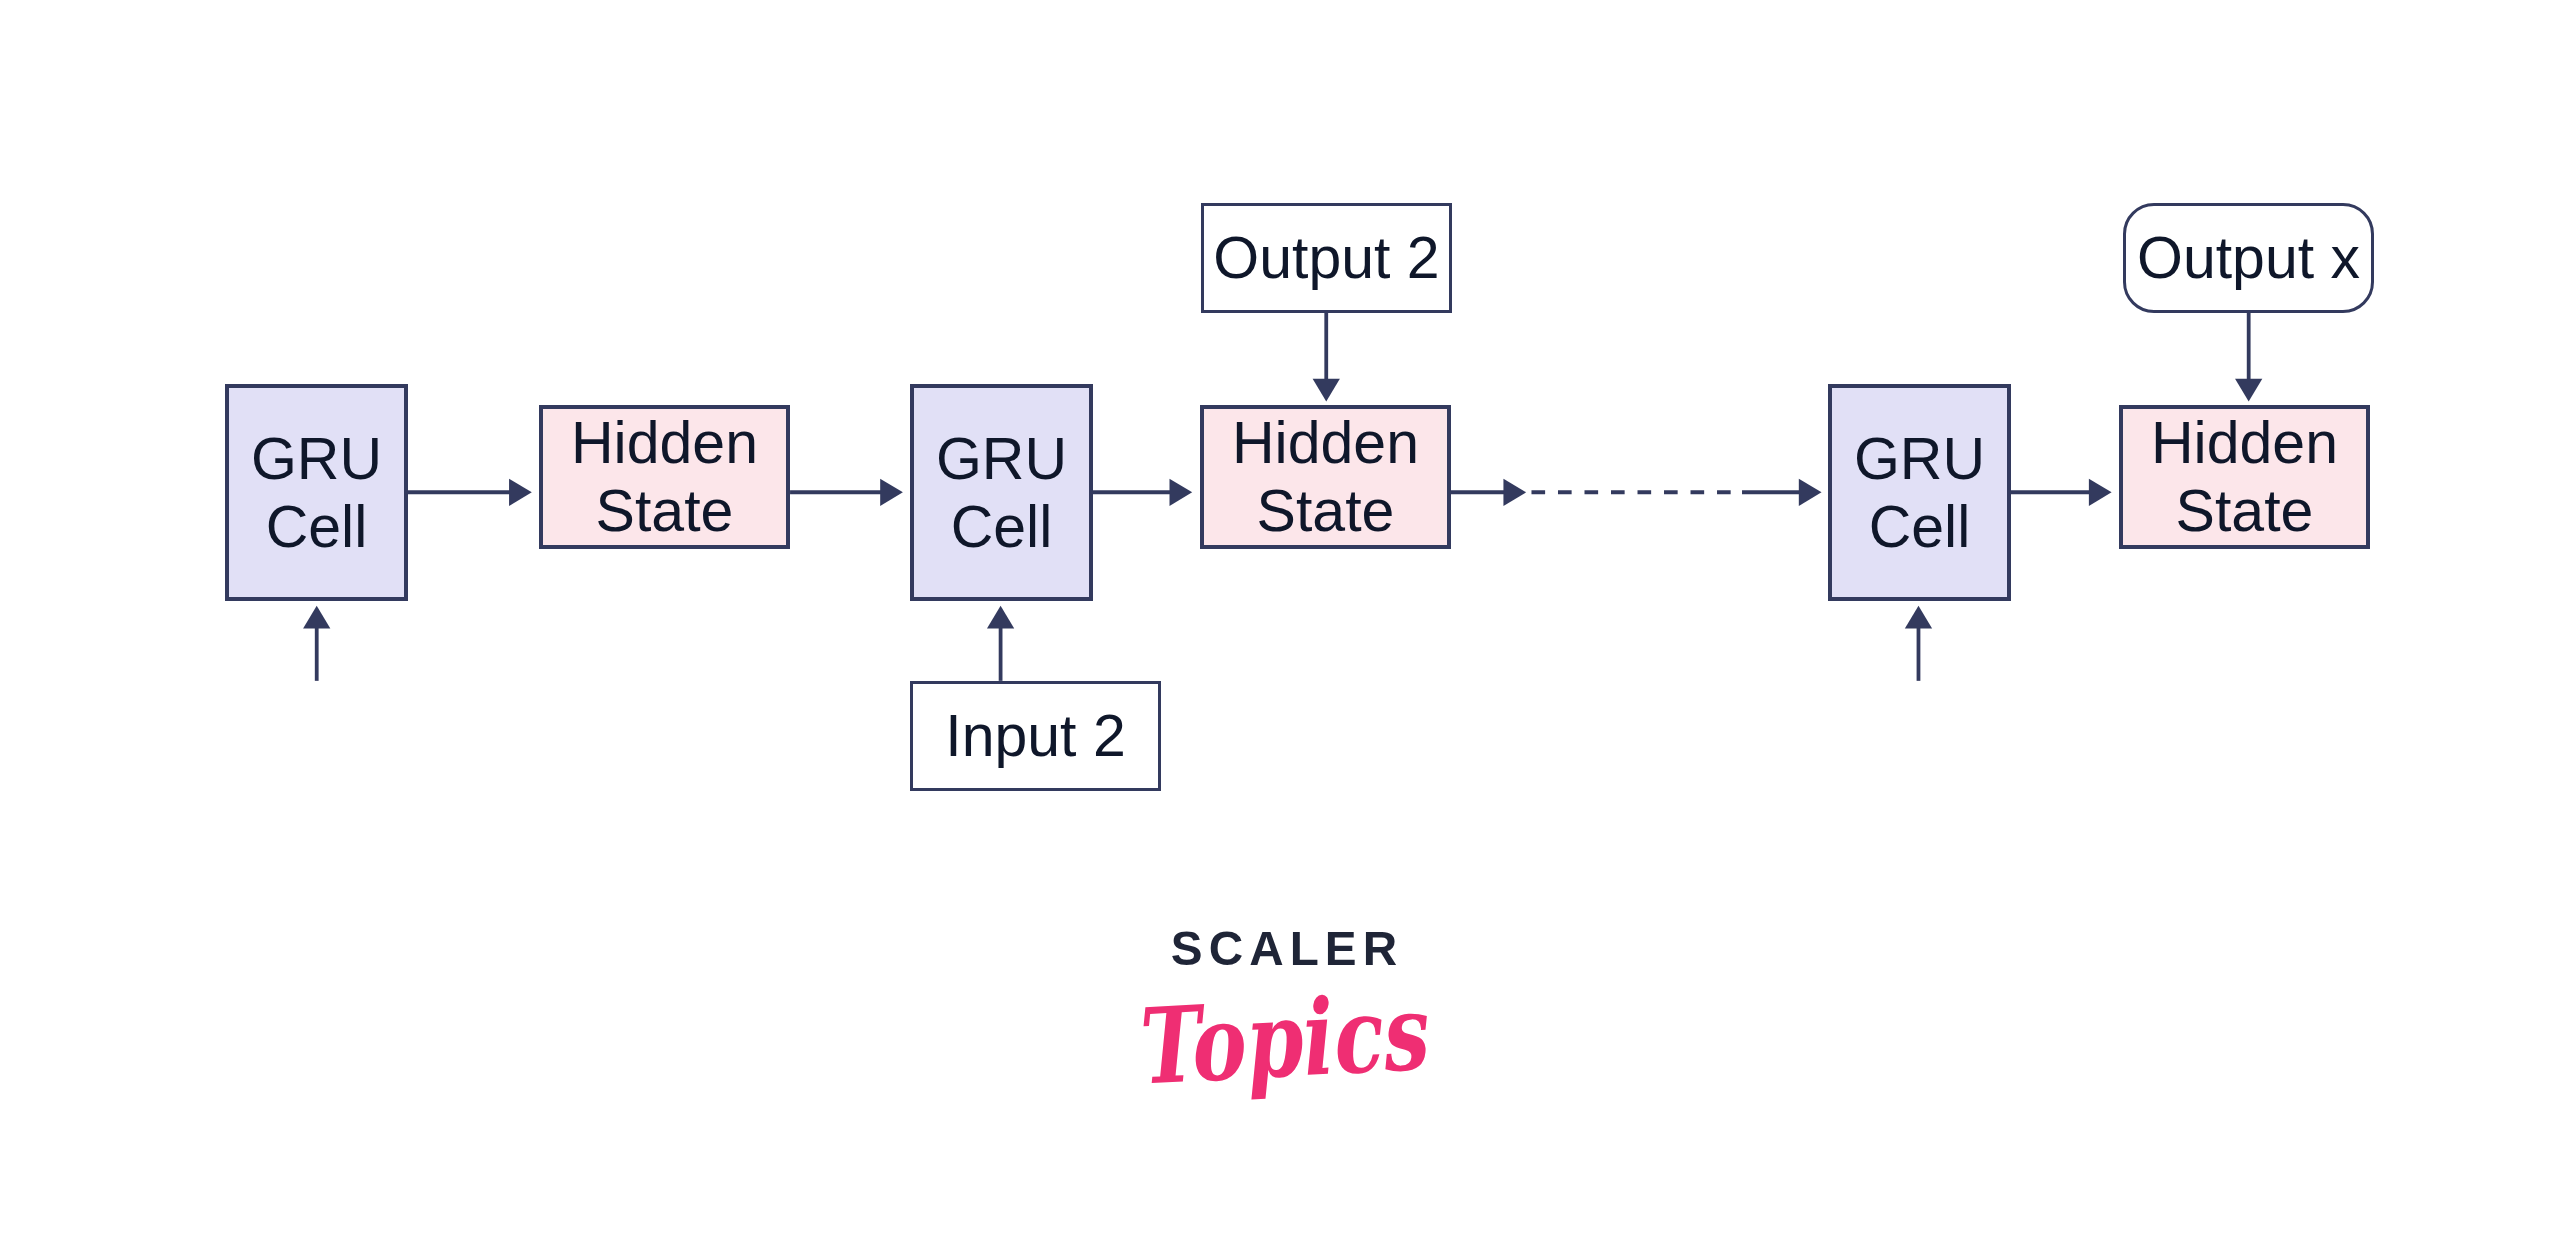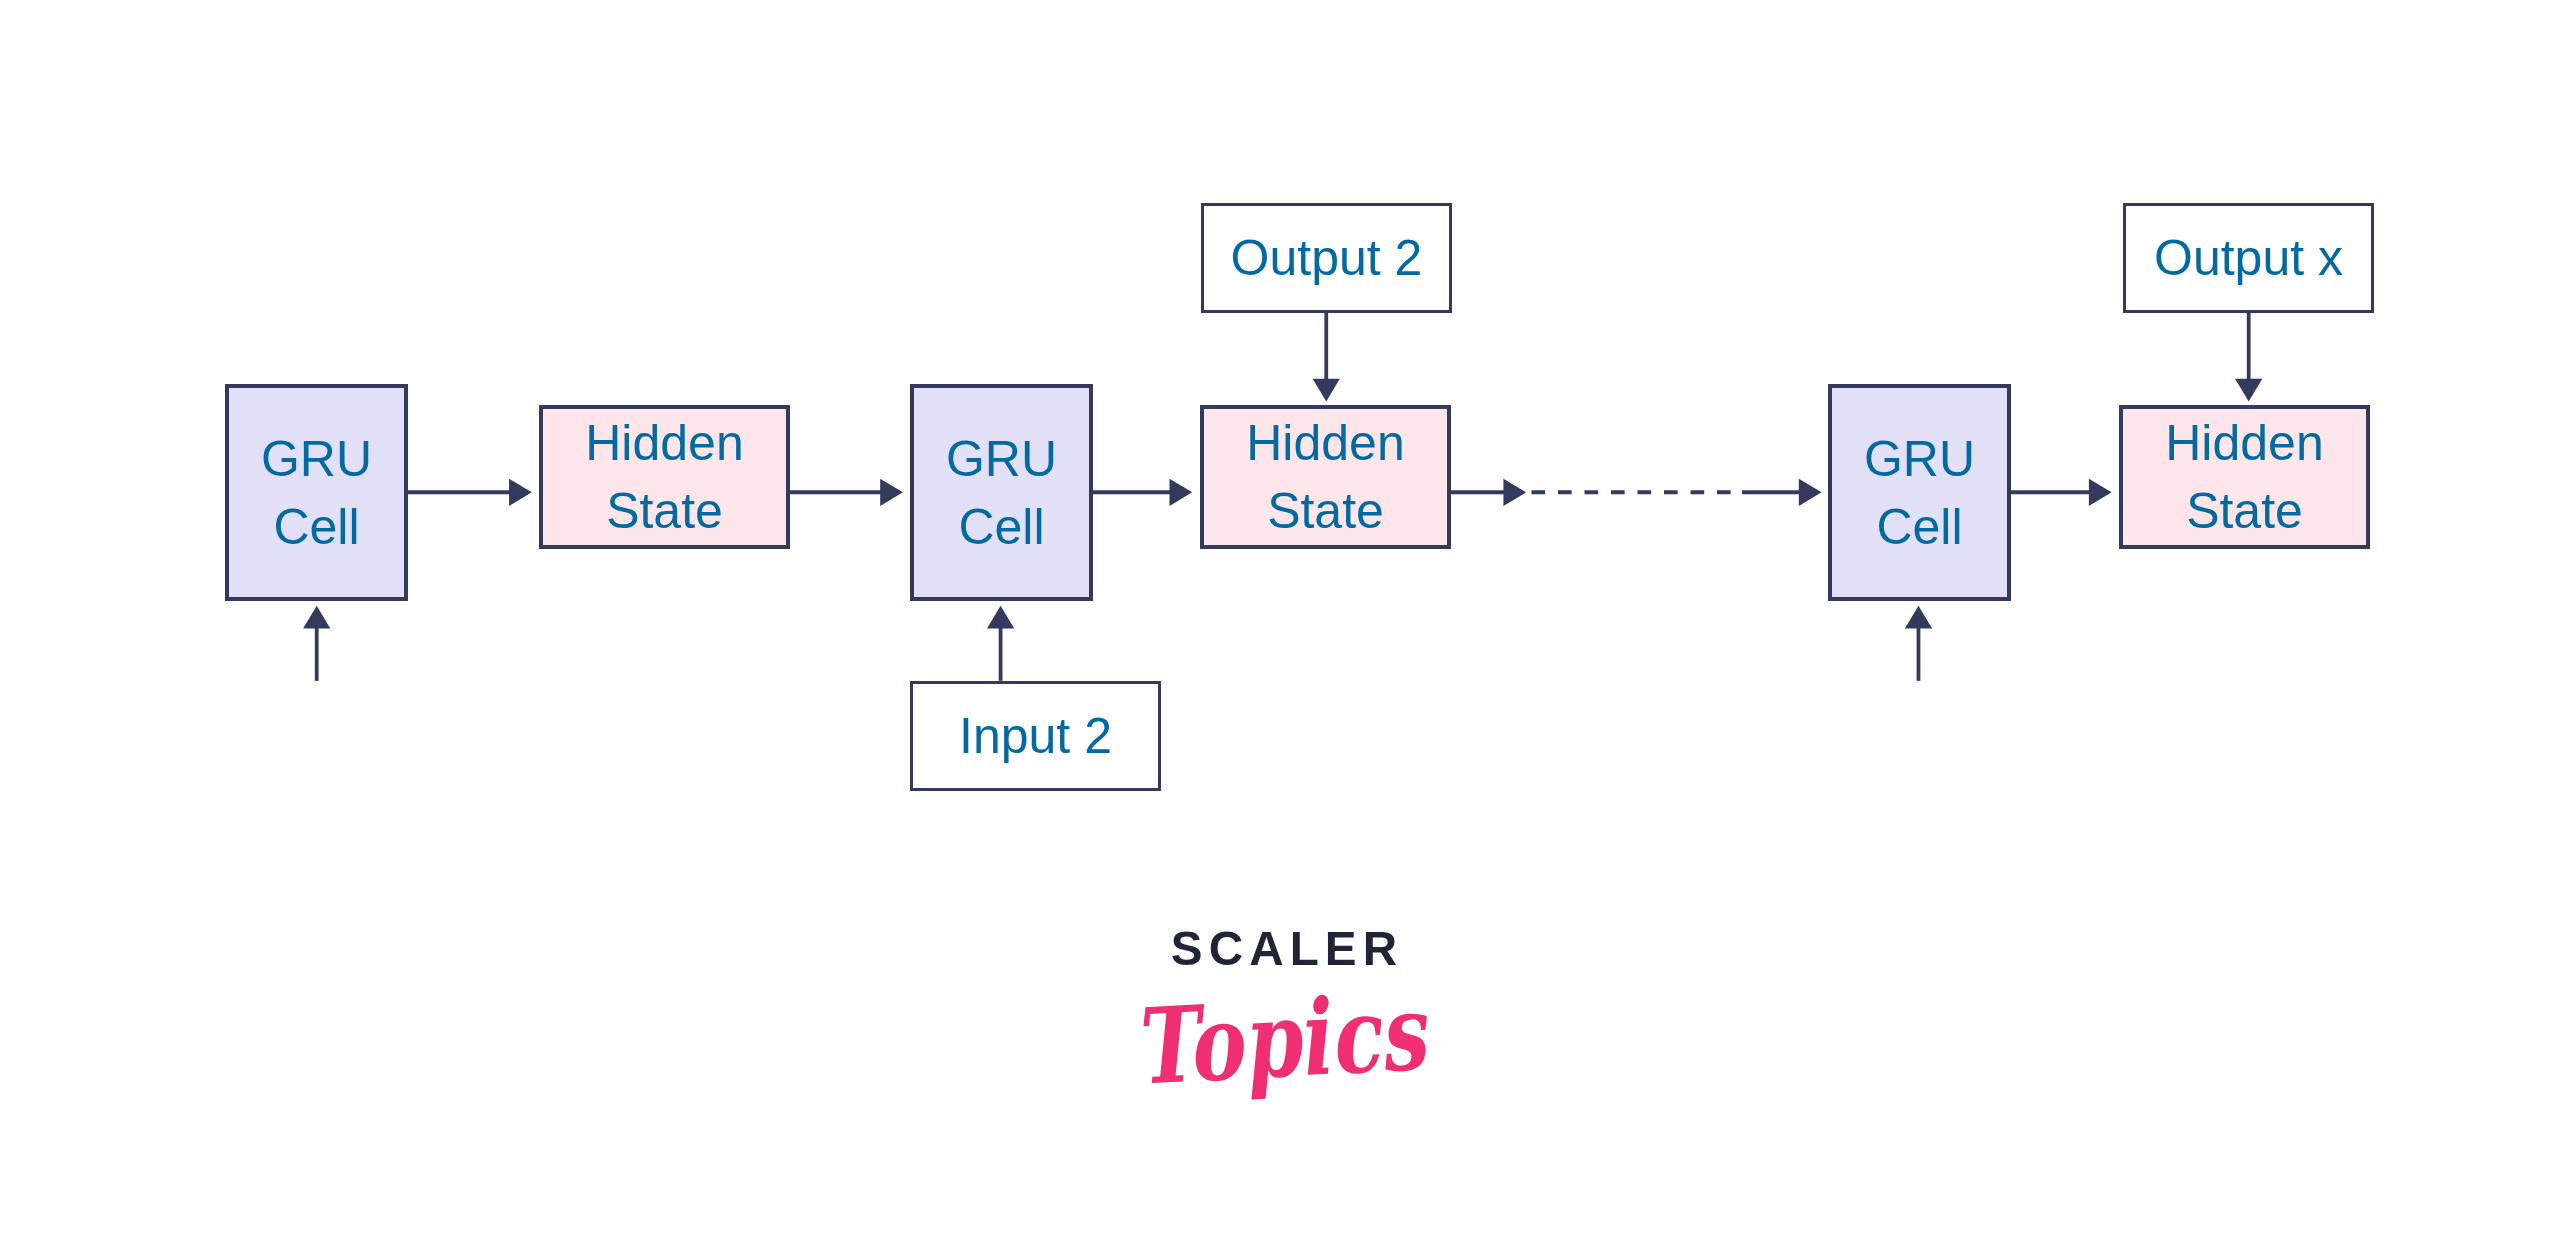--- a/index.html
+++ b/index.html
@@ -16,22 +16,22 @@
     font-family: "Liberation Sans", sans-serif;
   }
   .node {
     position: absolute;
     box-sizing: border-box;
     display: flex;
     flex-direction: column;
     align-items: center;
     justify-content: center;
     text-align: center;
-    color: #0369a1;
-    font-size: 50px;
+    color: #0f172a;
+    font-size: 59px;
     line-height: 68px;
     font-weight: 400;
     white-space: nowrap;
   }
   .gru {
     width: 183px;
     height: 217px;
     top: 384px;
     background: #e1e0f6;
     border: 4.5px solid #333a5e;
@@ -51,21 +51,21 @@
   }
   .io.out { top: 203px; }
   .io.inp { top: 681px; }
   #gru1 { left: 225px; }
   #gru2 { left: 910px; }
   #gru3 { left: 1828px; }
   #hidden1 { left: 539px; }
   #hidden2 { left: 1200px; }
   #hidden3 { left: 2119px; }
   #output2 { left: 1201px; }
-  #outputx { left: 2123px; }
+  #outputx { left: 2123px; border-radius: 31px; }
   #input1  { left: 202px; }
   #input2  { left: 910px; }
   #inputx  { left: 1793px; }
 
   #arrow-layer {
     position: absolute;
     left: 0;
     top: 0;
     width: 2576px;
     height: 1239px;

